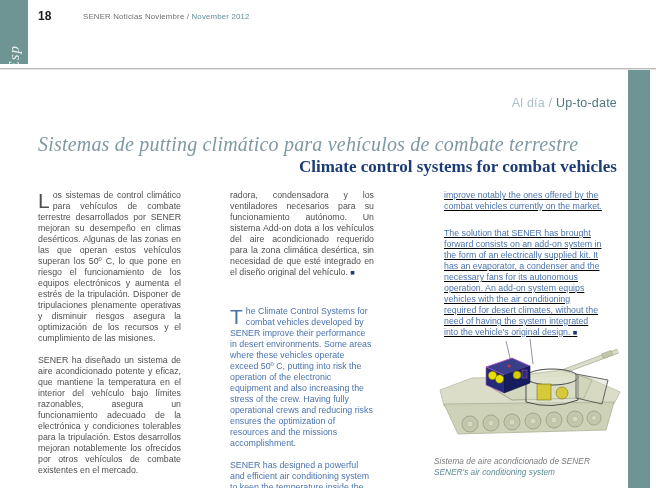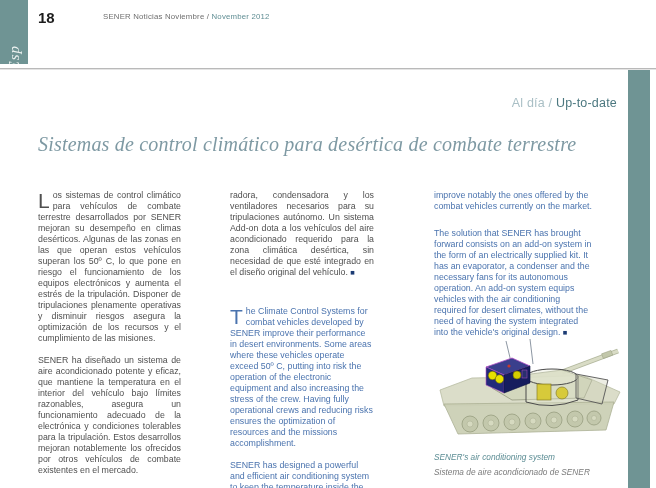--- a/index.html
+++ b/index.html
@@ -6,22 +6,22 @@
   body{font-family:"Liberation Sans",sans-serif;background:#ffffff;}
   .page{position:relative;width:656px;height:488px;background:#ffffff;overflow:hidden;}
 
   
   .edge-bar{position:absolute;left:0;top:0;width:28px;height:64px;background:#6f9494;overflow:hidden;}
   .edge-text{position:absolute;left:50%;bottom:-6px;transform:translateX(-50%) rotate(180deg);
     writing-mode:vertical-rl;font-family:"Liberation Serif",serif;font-style:italic;
     font-size:15px;color:#eef3f1;letter-spacing:1px;white-space:nowrap;}
 
   
-  .page-num{position:absolute;left:38px;top:9px;font-size:15px;font-weight:bold;color:#1c1c1c;}
-  .pub-line{position:absolute;left:83px;top:12px;font-size:7.8px;color:#6e6e6e;letter-spacing:.2px;margin-left:20px;}
+  .page-num{position:absolute;left:38px;top:9px;font-size:12px;font-weight:bold;color:#1c1c1c;}
+  .pub-line{position:absolute;left:83px;top:12px;font-size:7.8px;color:#6e6e6e;letter-spacing:.2px;}
   .pub-date{color:#5f8d93;}
   .top-rule{position:absolute;left:0;top:68px;width:656px;height:0;border-top:1px solid #b9b9b9;box-shadow:0 1px 0 #e4e4e4;}
 
   
   .right-band{position:absolute;left:628px;top:70px;width:22px;height:418px;background:#6f9494;}
 
   
   .section-label{position:absolute;top:96px;right:39px;font-size:12.5px;letter-spacing:.2px;}
   .sec-es{color:#a9bfc5;}
   .sec-en{color:#4b777f;margin-top:44px;}
@@ -36,21 +36,21 @@
   .title-es{position:absolute;left:38px;top:133px;margin:0;font-family:"Liberation Serif",serif;
     font-style:italic;font-weight:normal;font-size:20px;color:#7e99a3;letter-spacing:.2px;white-space:nowrap;}
   .title-en{position:absolute;top:157px;right:39px;margin:0;font-family:"Liberation Serif",serif;
     font-weight:bold;font-size:17px;color:#1c3c74;white-space:nowrap;}
 
   
   .col{position:absolute;top:190px;font-size:8.8px;line-height:11px;}
   .col p{margin:0 0 11px 0;}
   .col1{left:38px;width:143px;}
   .col2{left:230px;width:144px;}
-  .col3{left:434px;width:158px;}
+  .col3{left:444px;width:158px;text-decoration:underline;}
   .es{color:#4f4f4f;text-align:justify;}
   .en{color:#4a73ae;text-align:left;}
   .it{}
   .dropcap{float:left;font-size:21px;line-height:19px;padding:1px 3px 0 0;color:#4f4f4f;}
   .dropcap.blue{color:#4a73ae;}
   .big-gap{margin-bottom:28px !important;}
   .p1-col3{margin-bottom:16px !important;}
   .end-square{color:#1c3c74;font-size:7.5px;letter-spacing:0;}
 
   
@@ -75,30 +75,31 @@
   </span>
   <div class="top-rule"></div>
 
   <div class="right-band"></div>
 
   <div class="section-label">
     <span class="sec-es">Al día / </span><span class="sec-en">Up-to-date</span>
   </div>
 
 
-  <h1 class="title-es">Sistemas de control climático para desértica de combate terrestre</h1>
+  <h1 class="title-es">Sistemas de putting climático para vehículos de combate terrestre</h1>
+  <h2 class="title-en">Climate control systems for combat vehicles</h2>
 
   <div class="col col1">
     <p class="es"><span class="dropcap">L</span><span>os sistemas de control climático para vehículos de combate terrestre desarrollados por SENER mejoran su desempeño en climas desérticos. Algunas de las zonas en las que operan estos vehículos superan los 50º C, lo que pone en riesgo el funcionamiento de los equipos electrónicos y aumenta el estrés de la tripulación. Disponer de tripulaciones plenamente operativas y disminuir riesgos asegura la optimización de los recursos y el cumplimiento de las misiones.</span></p>
     <p class="es">SENER ha diseñado un sistema de aire acondicionado potente y eficaz, que mantiene la temperatura en el interior del vehículo bajo límites razonables, asegura un funcionamiento adecuado de la electrónica y condiciones tolerables para la tripulación. Estos desarrollos mejoran notablemente los ofrecidos por otros vehículos de combate existentes en el mercado.</p>
     <p class="es"><span>La solución aportada por SENER consiste en un sistema compacto </span></p>
   </div>
 
   <div class="col col2">
-    <p class="es big-gap"><span>radora, condensadora y los ventiladores necesarios para su tripulaciones autónomo. Un sistema </span><span class="it">Add-on</span><span> dota a los vehículos del aire acondicionado requerido para la zona climática desértica, sin necesidad de que esté integrado en el diseño original del vehículo. </span><span class="end-square">■</span></p>
+    <p class="es big-gap"><span>radora, condensadora y los ventiladores necesarios para su funcionamiento autónomo. Un sistema </span><span class="it">Add-on</span><span> dota a los vehículos del aire acondicionado requerido para la zona climática desértica, sin necesidad de que esté integrado en el diseño original del vehículo. </span><span class="end-square">■</span></p>
     <p class="en"><span class="dropcap blue">T</span><span>he Climate Control Systems for combat vehicles developed by SENER improve their performance in desert environments. Some areas where these vehicles operate exceed 50º C, putting into risk the operation of the electronic equipment and also increasing the stress of the crew. Having fully operational crews and reducing risks ensures the optimization of resources and the missions accomplishment.</span></p>
     <p class="en">SENER has designed a powerful and efficient air conditioning system to keep the temperature inside the vehicles under reasonable limits, ensuring proper operation of the electronics and tolerable conditions for the crew. This development</p>
   </div>
 
   <div class="col col3">
     <p class="en p1-col3">improve notably the ones offered by the combat vehicles currently on the market.</p>
     <p class="en"><span>The solution that SENER has brought forward consists on an add-on system in the form of an electrically supplied kit. It has an evaporator, a condenser and the necessary fans for its autonomous operation. An add-on system equips vehicles with the air conditioning required for desert climates, without the need of having the system integrated into the vehicle's original design. </span><span class="end-square">■</span></p>
   </div>
 
   <div class="figure">
@@ -147,17 +148,17 @@
         <polygon points="0,9 26,0 44,8 18,17" fill="#3a3f8c" stroke="#b14fc4" stroke-width="0.8"></polygon>
         <polygon points="0,9 18,17 18,35 0,27" fill="#232a7a" stroke="#b14fc4" stroke-width="0.6"></polygon>
         <polygon points="18,17 44,8 44,25 18,35" fill="#161d5e" stroke="#0d1240" stroke-width="0.6"></polygon>
         <circle cx="6.5" cy="17.5" r="4.2" fill="#e6df00" stroke="#6b6600" stroke-width="0.6"></circle>
         <circle cx="13.5" cy="21" r="4.2" fill="#e6df00" stroke="#6b6600" stroke-width="0.6"></circle>
         <circle cx="31" cy="17" r="4" fill="#d4cd00" stroke="#6b6600" stroke-width="0.6"></circle>
         <rect x="36" y="12" width="5" height="8" fill="#2a2f6e" stroke="#b14fc4" stroke-width="0.5"></rect>
         <circle cx="23" cy="8" r="1.6" fill="#c33a2e"></circle>
       </g>
     </svg>
+    <p class="cap cap-es">Sistema de aire acondicionado de SENER</p>
     <p class="cap cap-en">SENER's air conditioning system</p>
-    <p class="cap cap-es">Sistema de aire acondicionado de SENER</p>
   </div>
 
 </div>
 
 </body></html>

